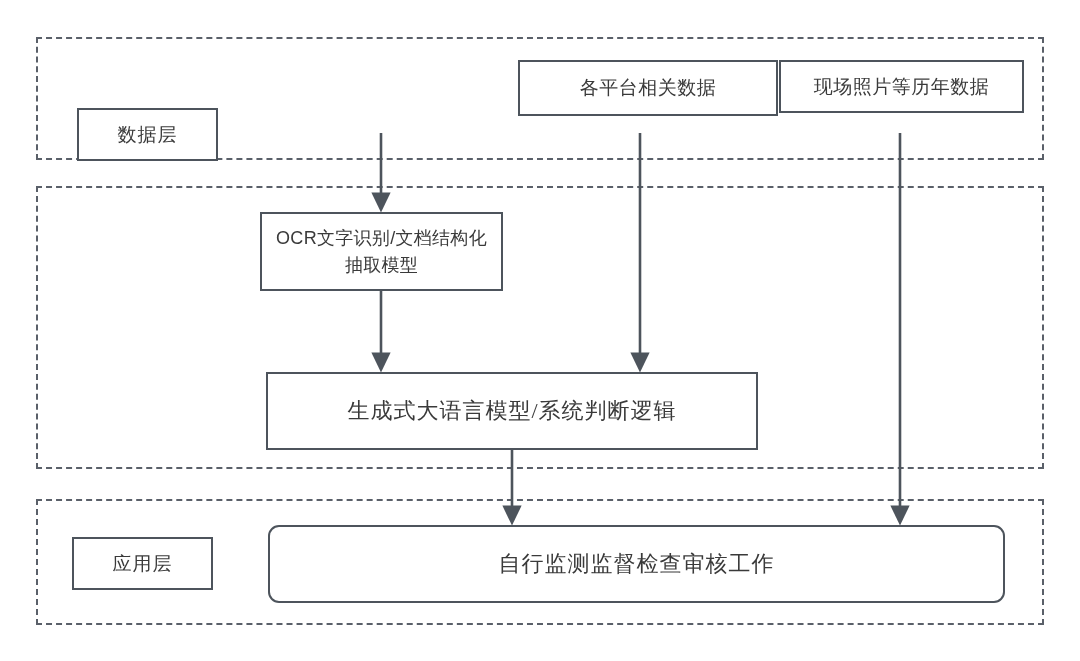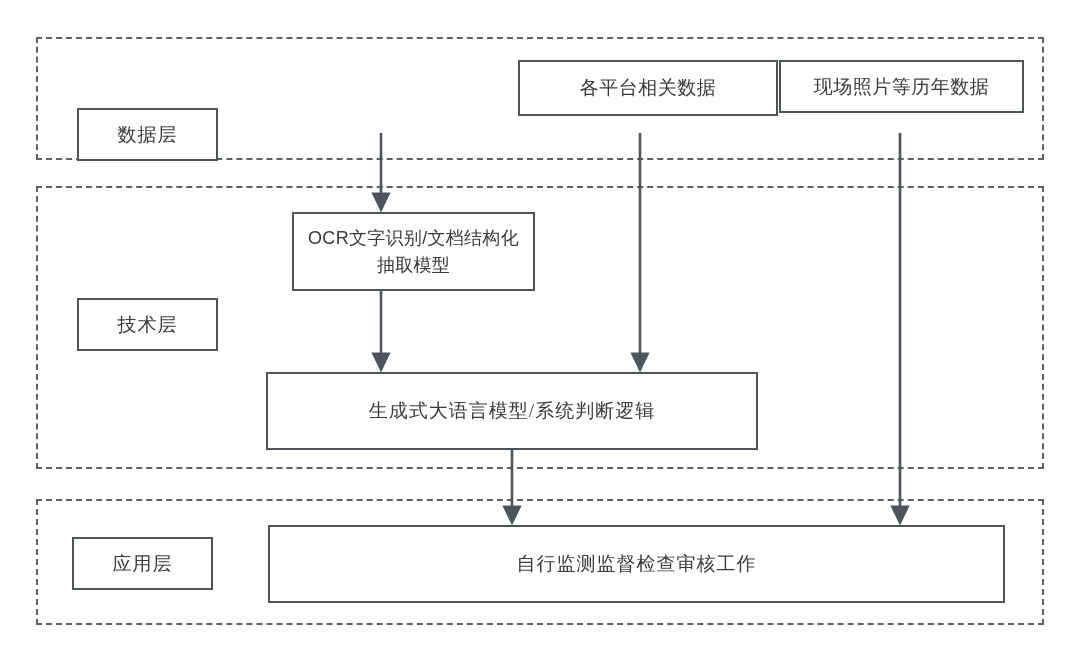--- a/index.html
+++ b/index.html
@@ -46,21 +46,21 @@
   }
   .node.data-node {
     font-size: 19px;
     letter-spacing: 0.5px;
   }
   .node.tech-node {
     font-size: 18px;
     letter-spacing: 0.3px;
   }
   .node.wide-node {
-    font-size: 19px;
+    font-size: 22px;
     letter-spacing: 1px;
     font-family: Liberation Serif, serif;
   }
   
   .connector {
     position: absolute;
     overflow: visible;
   }
   .connector svg {
     display: block;
@@ -76,31 +76,30 @@
 
   <div class="node label-node" style="left:77px; top:72px; width:141px; height:53px;margin-top:36px;">数据层</div>
 
 
   <div class="node data-node" style="left:518px; top:60px; width:260px; height:56px;">各平台相关数据</div>
 
   <div class="node data-node" style="left:779px; top:60px; width:245px; height:53px;">现场照片等历年数据</div>
 
   <div class="layer-band" style="left:36px; top:186px; width:1008px; height:283px;"></div>
 
-  <div class="node label-node" style="left:77px; top:298px; width:141px; height:53px;">技术层</div>
 
-  <div class="node tech-node" style="left:260px; top:212px; width:243px; height:79px;margin-left:32px;">OCR文字识别/文档结构化抽取模型</div>
+  <div class="node tech-node" style="left:260px; top:212px; width:243px; height:79px;">OCR文字识别/文档结构化抽取模型</div>
 
   <div class="node wide-node" style="left:266px; top:372px; width:492px; height:78px;">生成式大语言模型/系统判断逻辑</div>
 
   <div class="layer-band" style="left:36px; top:499px; width:1008px; height:126px;"></div>
 
   <div class="node label-node" style="left:72px; top:537px; width:141px; height:53px;">应用层</div>
 
-  <div class="node wide-node" style="left:268px; top:525px; width:737px; height:78px;">自行监测监督检查审核工作</div>
+  <div class="node wide-node" style="left:268px; top:525px; width:737px; height:78px;border-radius:11px;">自行监测监督检查审核工作</div>
 
   <div class="connector" style="left:0; top:0; width:1080px; height:661px;">
     <svg width="1080" height="661" viewBox="0 0 1080 661" xmlns="http://www.w3.org/2000/svg">
       <defs>
         <marker id="arrowhead" markerWidth="9" markerHeight="9" refX="4.5" refY="4.5" orient="auto" markerUnits="strokeWidth">
           <path d="M0.5,0.8 L8.2,4.5 L0.5,8.2 Z" fill="#4d545c"></path>
         </marker>
       </defs>
 
       <line x1="381" y1="133" x2="381" y2="203" stroke="#4d545c" stroke-width="2.6" marker-end="url(#arrowhead)"></line>

